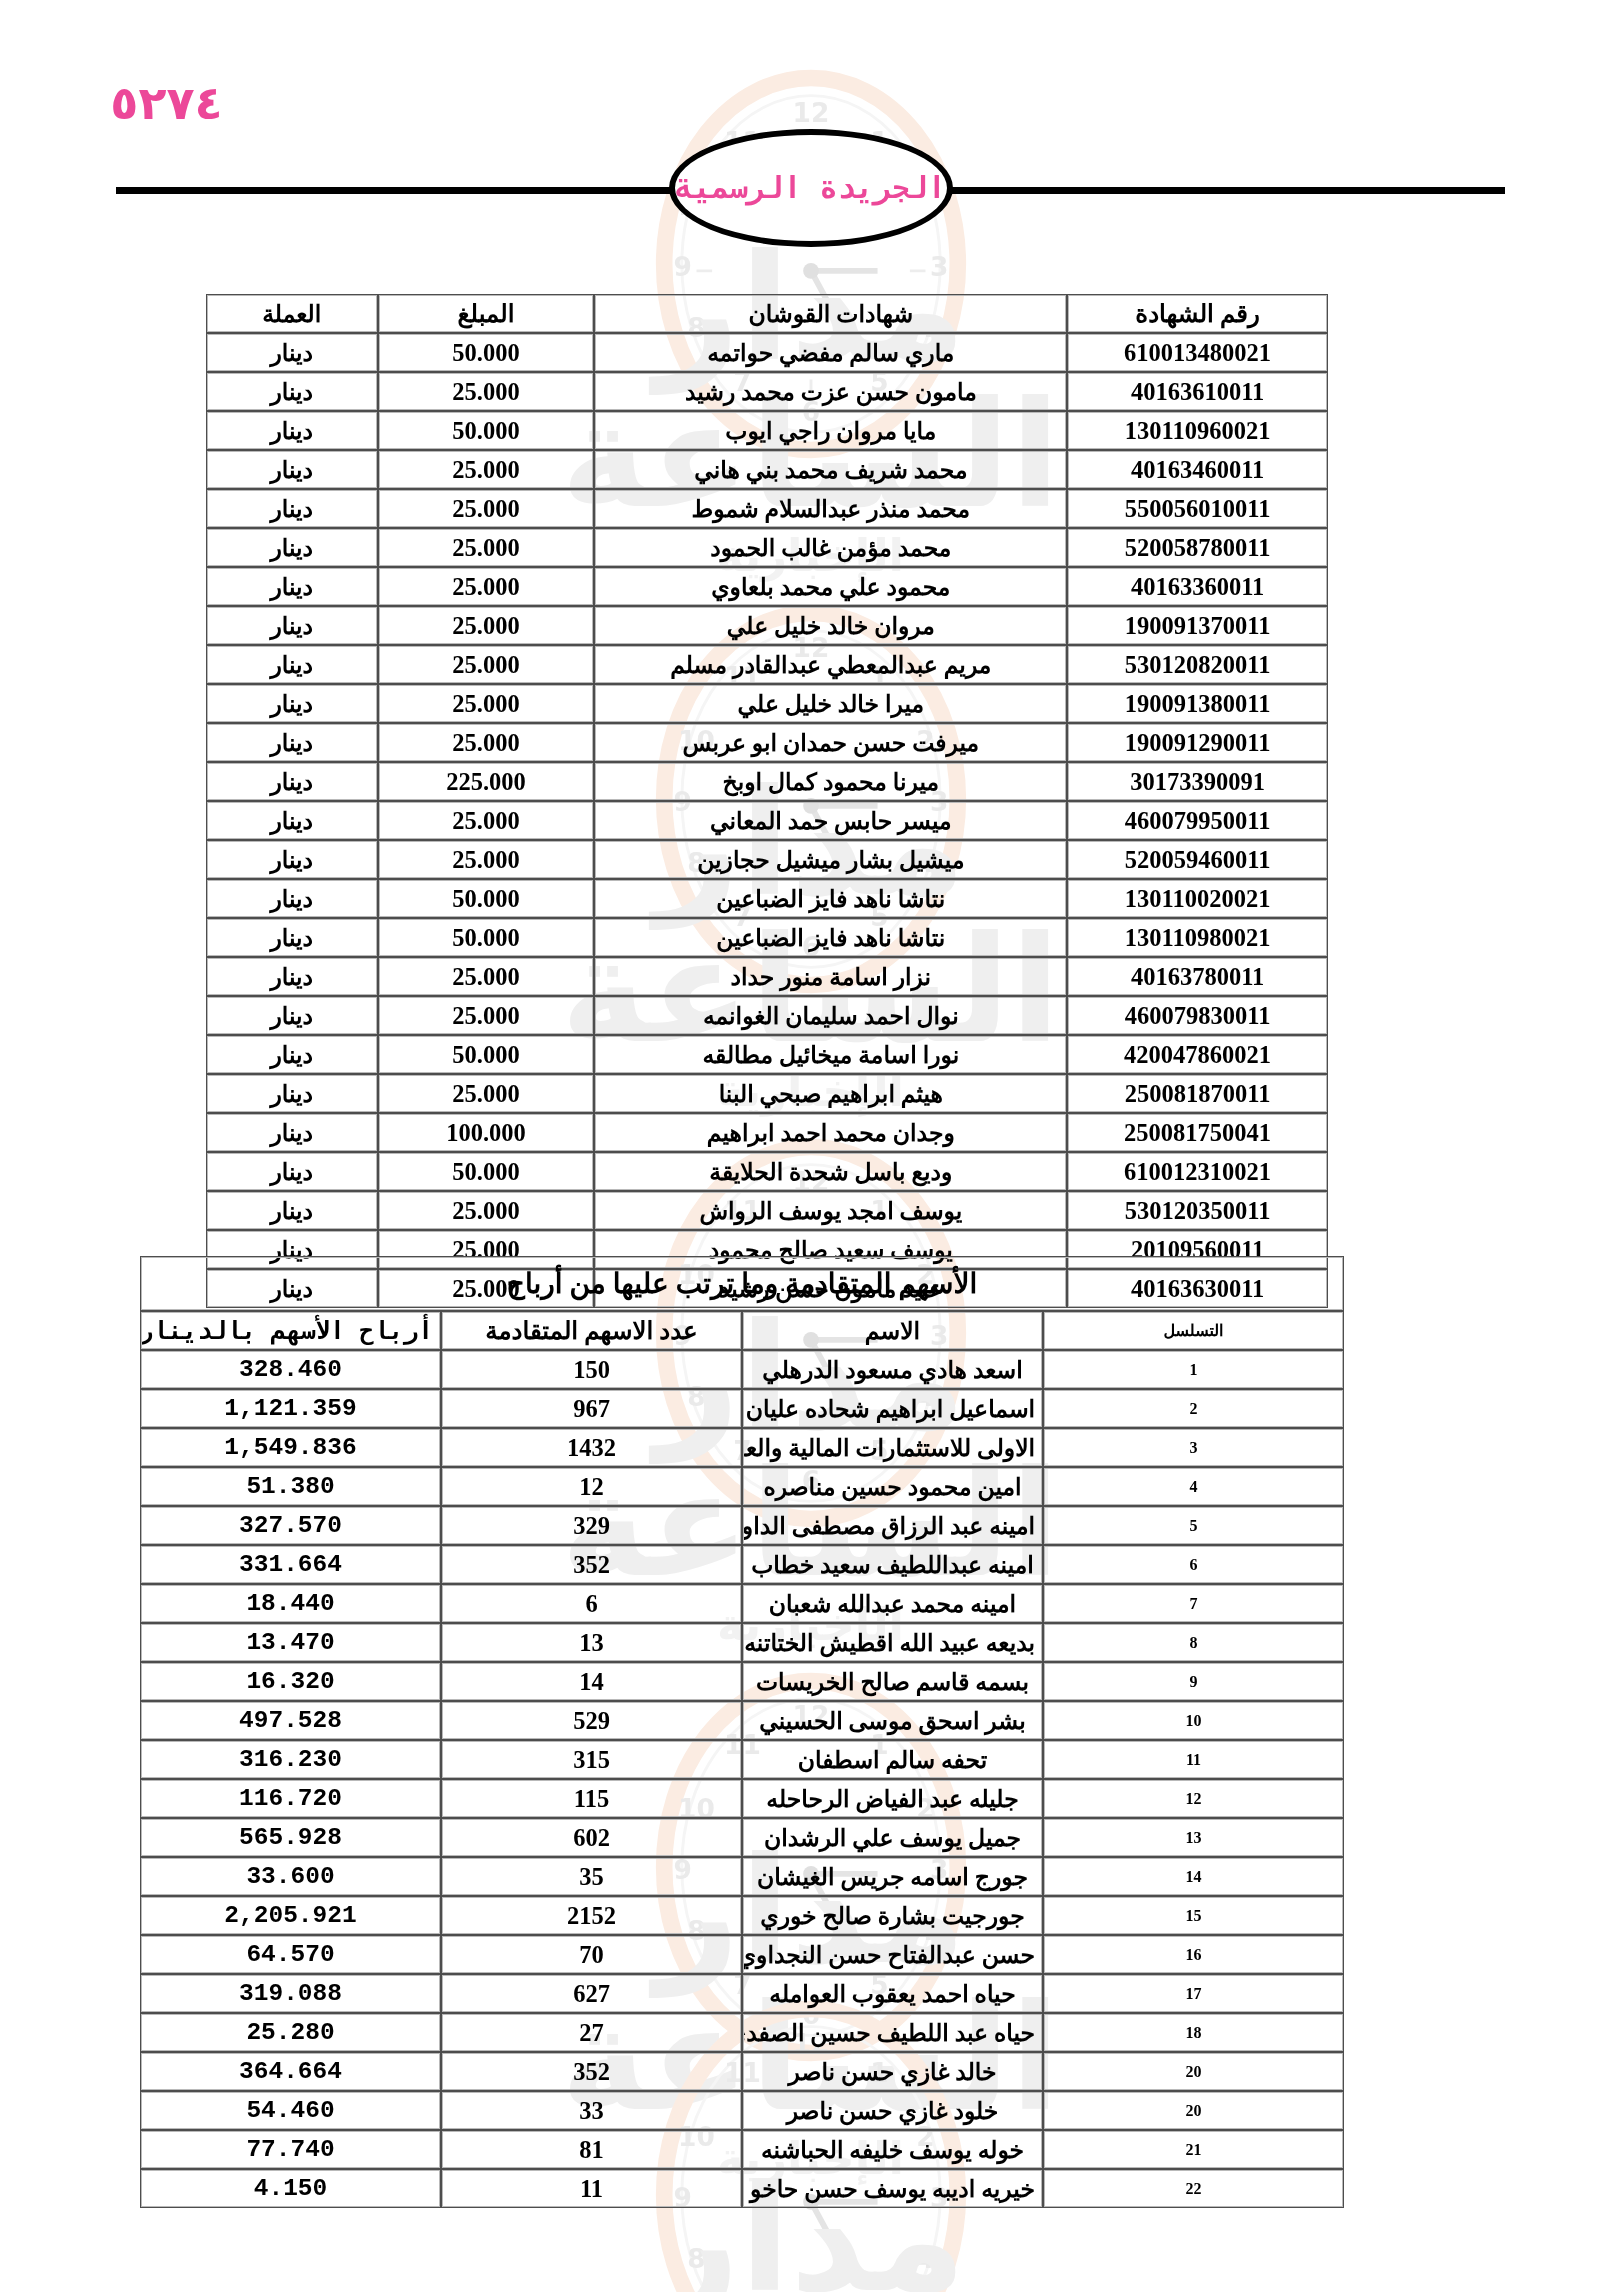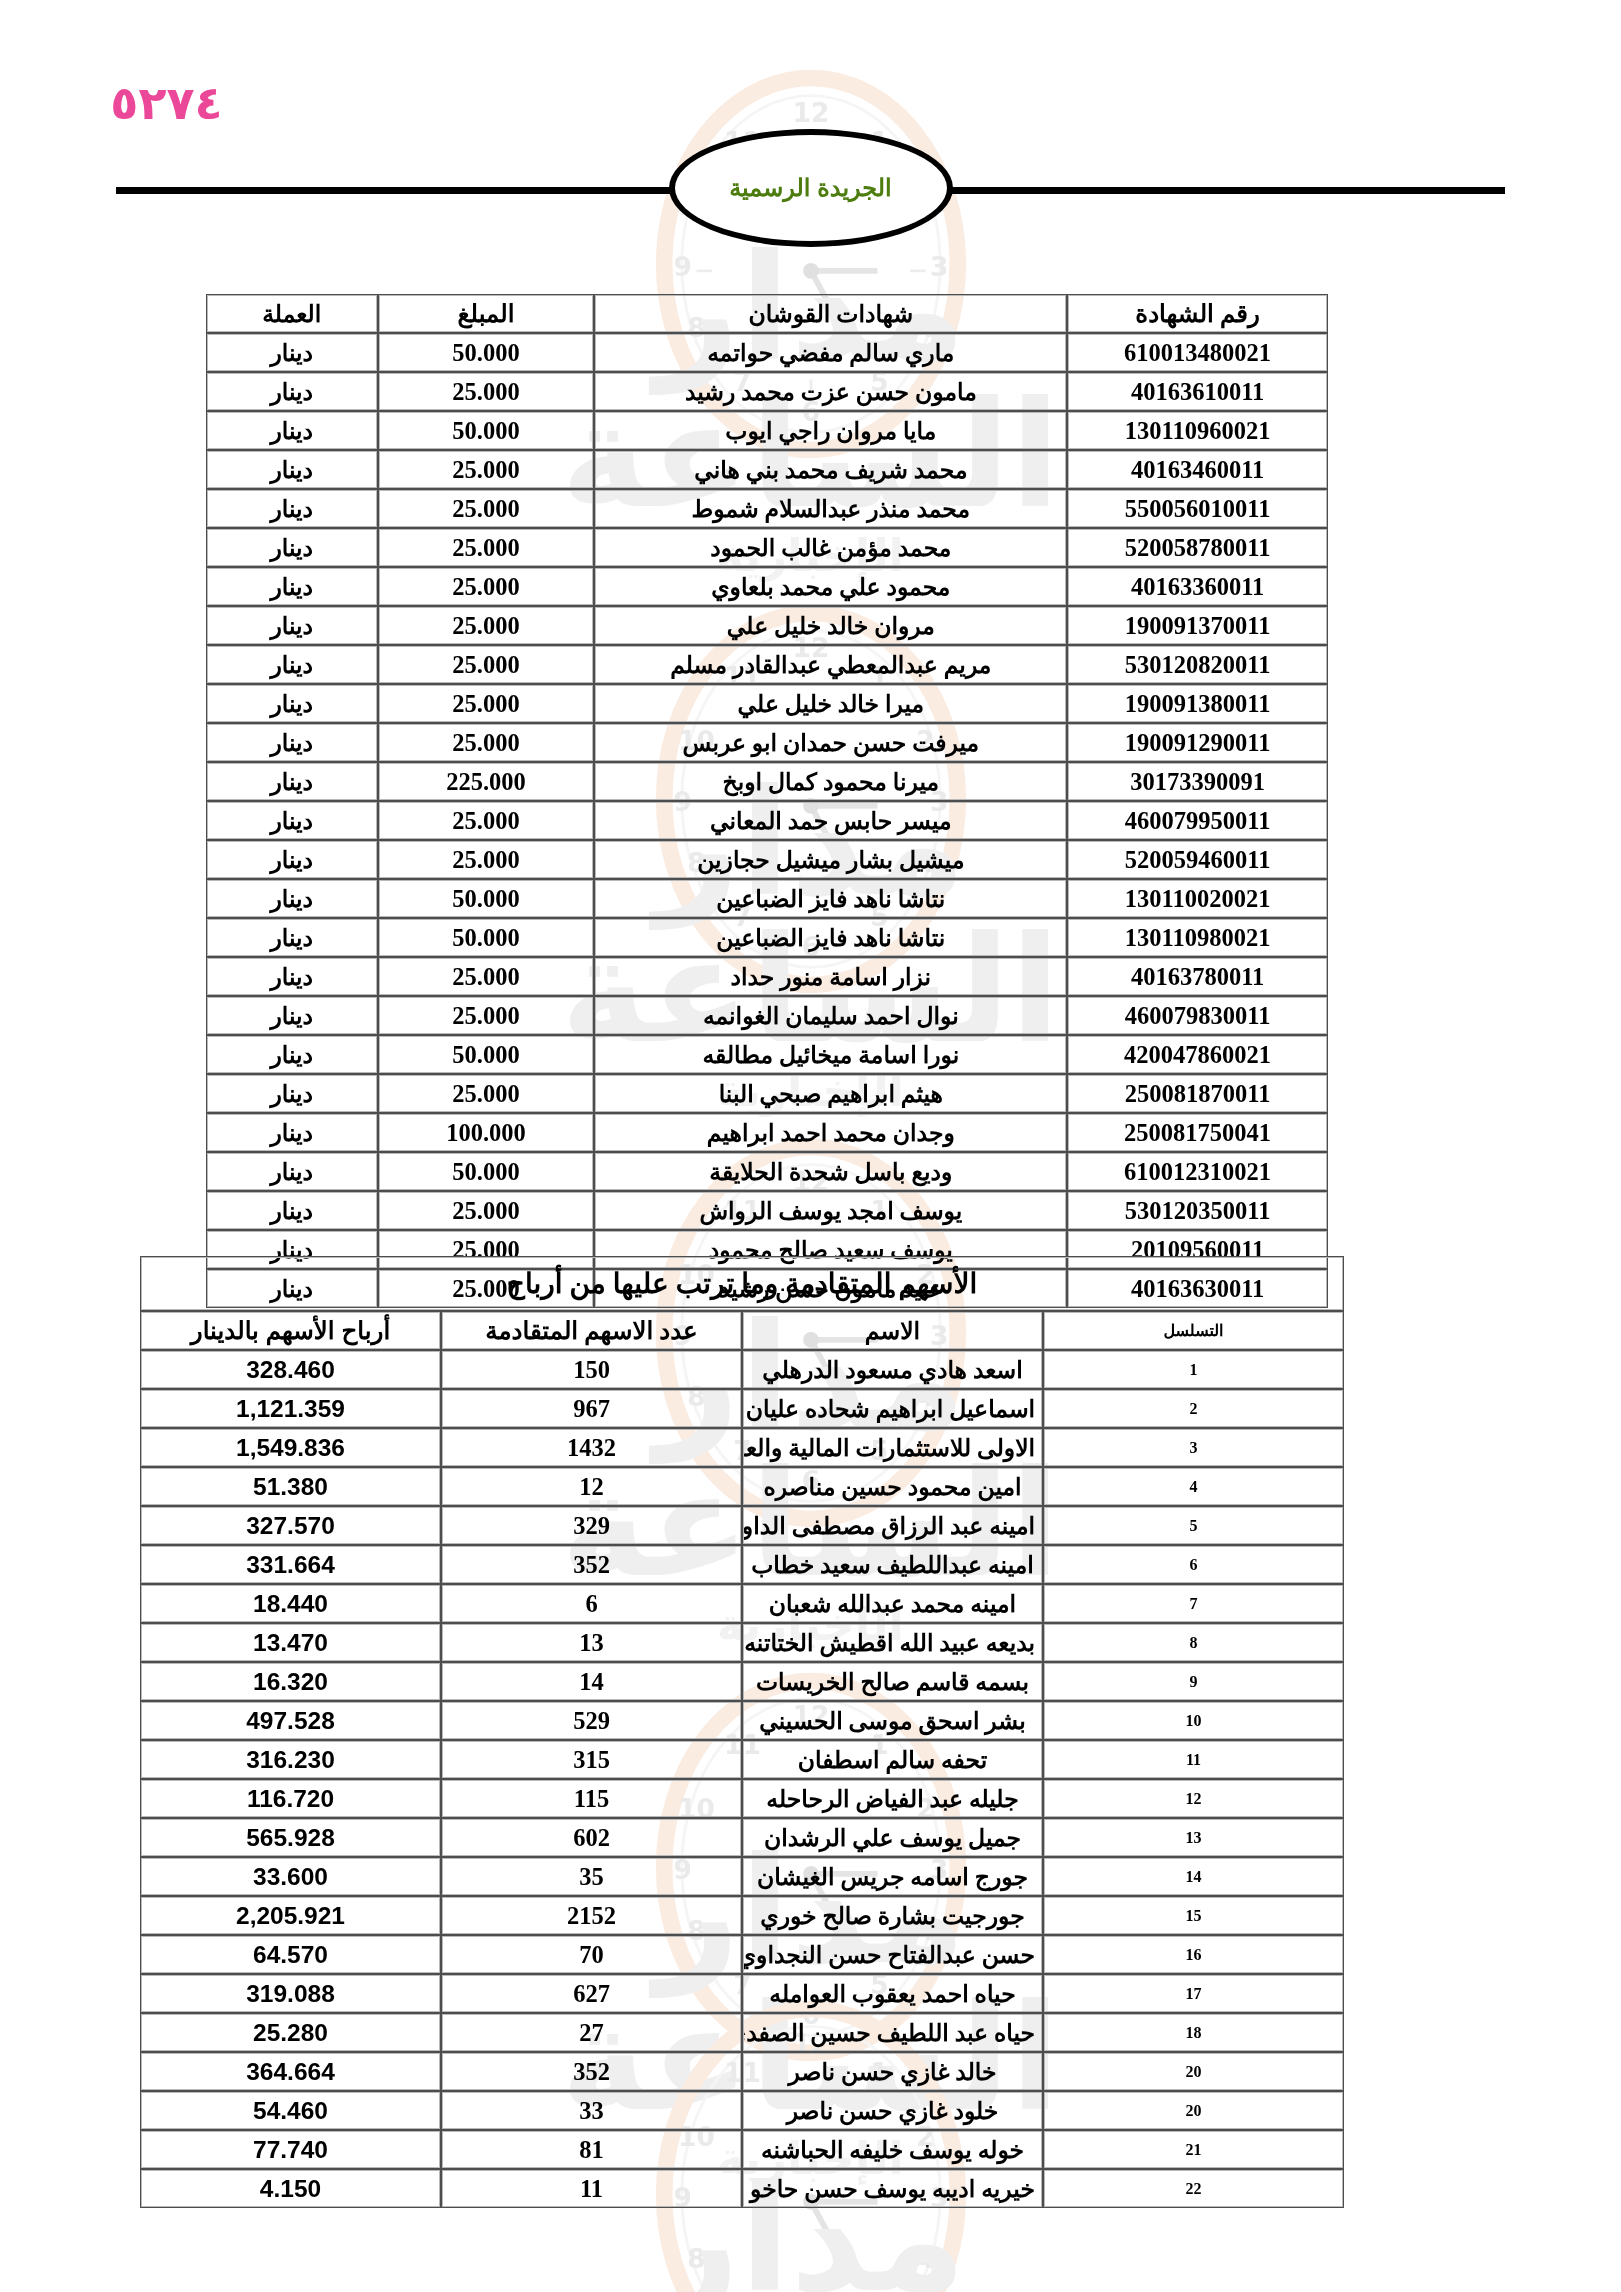--- a/index.html
+++ b/index.html
@@ -104,24 +104,24 @@
     height: 106px;
     border: 6.9px solid #000;
     border-radius: 50%;
     background: #ffffff;
     display: flex;
     align-items: center;
     justify-content: center;
     z-index: 4;
   }
   .masthead .oval-title {
-    font-family: Liberation Sans, sans-serif;
+    font-family: Liberation Mono, monospace;
     font-weight: bold;
-    font-size: 24px;
-    color: #4d7c0f;
+    font-size: 30px;
+    color: #ec4899;
     white-space: nowrap;
   }
 
   
   .sheet-table {
     position: absolute;
     z-index: 2;
     border-collapse: separate;
     border-spacing: 0;
     background: transparent;
@@ -158,21 +158,21 @@
   
   #table-shares {
     top: 1256px;
     right: 277px;
     width: 1204px;
   }
   #table-shares td, #table-shares th { height: 35px; }
   #table-shares .s-seq     { width: 118px; font-family: "Liberation Serif", "DejaVu Serif", serif; font-size: 16px; }
   #table-shares .s-name    { width: 461px; font-size: 23.5px; }
   #table-shares .s-count   { width: 255px; font-family: "Liberation Serif", "DejaVu Serif", serif; font-size: 24.5px; }
-  #table-shares .s-profit  { width: 235px; font-family: Liberation Sans, sans-serif; font-size: 24.5px; }
+  #table-shares .s-profit  { width: 235px; font-family: Liberation Mono, monospace; font-size: 24.5px; }
   #table-shares thead th   { font-size: 21.6px; }
   #table-shares .caption-cell {
     height: 51px;
     font-size: 28px;
   }
 </style>
 </head>
 <body>
 
 <div id="page">

